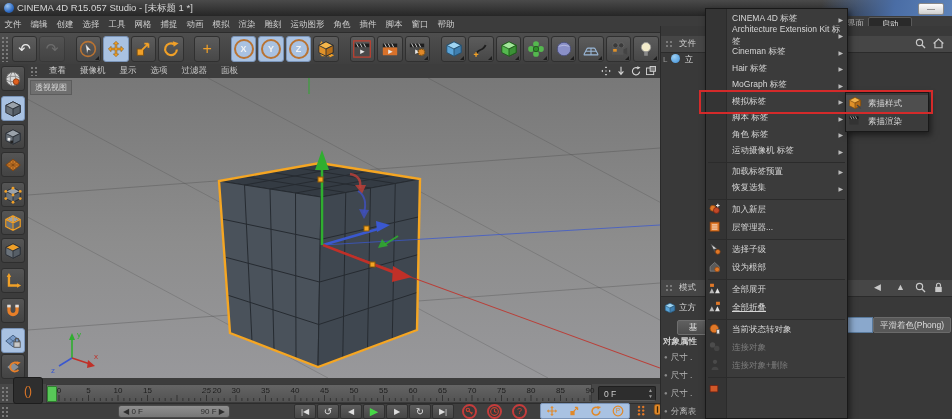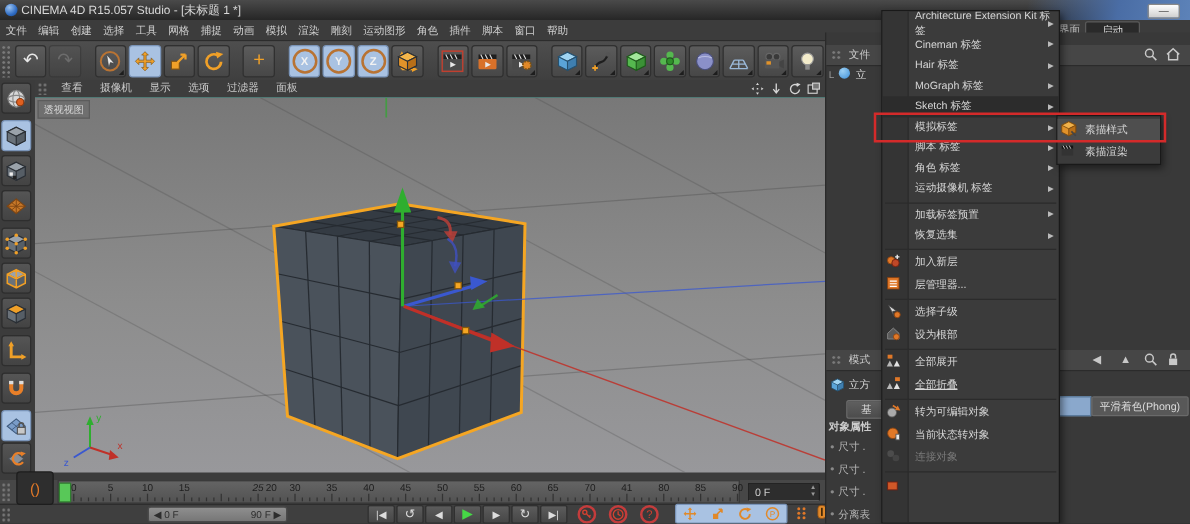--- a/index.html
+++ b/index.html
@@ -641,21 +641,21 @@
       <span class="tick-label" style="left: 159.5px; font-style: italic;">25</span>
       <span class="tick-label" style="left: 189px;">30</span>
       <span class="tick-label" style="left: 218.5px;">35</span>
       <span class="tick-label" style="left: 248px;">40</span>
       <span class="tick-label" style="left: 277.5px;">45</span>
       <span class="tick-label" style="left: 307px;">50</span>
       <span class="tick-label" style="left: 336.5px;">55</span>
       <span class="tick-label" style="left: 366px;">60</span>
       <span class="tick-label" style="left: 395.5px;">65</span>
       <span class="tick-label" style="left: 425px;">70</span>
-      <span class="tick-label" style="left: 454.5px;">41</span>
+      <span class="tick-label" style="left: 454.5px;">75</span>
       <span class="tick-label" style="left: 484px;">80</span>
       <span class="tick-label" style="left: 513.5px;">85</span>
       <span class="tick-label" style="left: 543px;">90</span>
     </div>
   <div id="marker" class="abs"></div>
   <div id="frame-spin" class="abs fld">
     <span>0 F</span><span class="spin">▲<br>▼</span>
   </div>
 
   <div id="transport" class="abs">
@@ -811,38 +811,38 @@
         <div class="am-row" style="top: 326px;"><span class="bullet">●</span><span>尺寸 .</span></div>
         <div class="am-row" style="top: 344px;"><span class="bullet">●</span><span>尺寸 .</span></div>
         <div class="am-row" style="top: 362px;"><span class="bullet">●</span><span>尺寸 .</span></div>
         <div class="am-row" style="top: 380px;"><span class="bullet">●</span><span>分离表</span></div>
       </div>
   </div>
 
   <div id="ctxmenu" class="abs">
       <div class="gutter"></div>
       <div style="position: relative; padding-top: 2px;">
+        <div class="cm-item" style="height: 16.5px;">
+          <span>CINEMA 4D 标签</span>
+          <span class="sub-arrow">▶</span>
+        </div>
         <div class="cm-item" style="height: 16.5px; justify-content: center;">
           <span>Architecture Extension Kit 标签</span>
           <span class="sub-arrow">▶</span>
         </div>
         <div class="cm-item" style="height: 16.5px; text-align: right;">
           <span>Cineman 标签</span>
           <span class="sub-arrow">▶</span>
         </div>
         <div class="cm-item" style="height: 16.5px;">
           <span>Hair 标签</span>
           <span class="sub-arrow">▶</span>
         </div>
         <div class="cm-item" style="height: 16.5px;">
           <span>MoGraph 标签</span>
-          <span class="sub-arrow">▶</span>
-        </div>
-        <div class="cm-item hl" style="height: 16.5px;">
-          <span>Sketch 标签</span>
           <span class="sub-arrow">▶</span>
         </div>
         <div class="cm-item" style="height: 16.5px; font-family: Liberation Serif, serif;">
           <span>模拟标签</span>
           <span class="sub-arrow">▶</span>
         </div>
         <div class="cm-item" style="height: 16.5px;">
           <span>脚本 标签</span>
           <span class="sub-arrow">▶</span>
         </div>
@@ -920,44 +920,43 @@
               <polygon points="5.5,9 2,16 9,16" fill="#b8b8b8"></polygon>
               <polygon points="13.5,9 10,16 17,16" fill="#e2e2e2"></polygon>
             </svg>
           </span>
           <span>全部折叠</span>
         </div>
         <div class="cm-sep"></div>
         <div class="cm-item" style="height: 18px;">
           <span class="cm-ic" style="">
             <svg viewBox="0 0 20 20" width="14" height="14">
-              <circle cx="8" cy="11.5" r="5.2" fill="#aaa" stroke="#555"></circle>
-              <path d="M9 3.5 L14.5 7" stroke="#e07828" stroke-width="2"></path>
-              <polygon points="14.5,3.5 17.5,9 11.5,8.5" fill="#e07828"></polygon>
-            </svg>
-          </span>
-          <span>转为可编辑对象</span>
-        </div>
-        <div class="cm-item" style="height: 18px;">
-          <span class="cm-ic" style="">
-            <svg viewBox="0 0 20 20" width="14" height="14">
               <circle cx="9" cy="9.5" r="6" fill="#e07828" stroke="#8a4210"></circle>
               <rect x="12.5" y="10.5" width="4" height="6.5" fill="#e8e8e8" stroke="#555"></rect>
             </svg>
           </span>
           <span>当前状态转对象</span>
         </div>
         <div class="cm-item dis" style="height: 18px;">
           <span class="cm-ic" style="opacity:.45;">
             <svg viewBox="0 0 20 20" width="14" height="14">
               <circle cx="6.5" cy="7" r="3.8" fill="#6a6a6a"></circle>
               <circle cx="12.5" cy="12" r="3.8" fill="#585858"></circle>
             </svg>
           </span>
           <span>连接对象</span>
+        </div>
+        <div class="cm-item dis" style="height: 18px;">
+          <span class="cm-ic" style="opacity:.45;">
+            <svg viewBox="0 0 20 20" width="14" height="14">
+              <circle cx="10" cy="5.5" r="3" fill="#666"></circle>
+              <path d="M5 17 C5 11 15 11 15 17 Z" fill="#5a5a5a"></path>
+            </svg>
+          </span>
+          <span>连接对象+删除</span>
         </div>
         <div class="cm-sep"></div>
         <div class="cm-item" style="height: 18px;">
           <span class="cm-ic" style="">
             <svg viewBox="0 0 20 20" width="14" height="14">
               <rect x="3" y="8" width="11" height="9" fill="#d05828" stroke="#701f10"></rect>
             </svg>
           </span>
           <span></span>
         </div>

